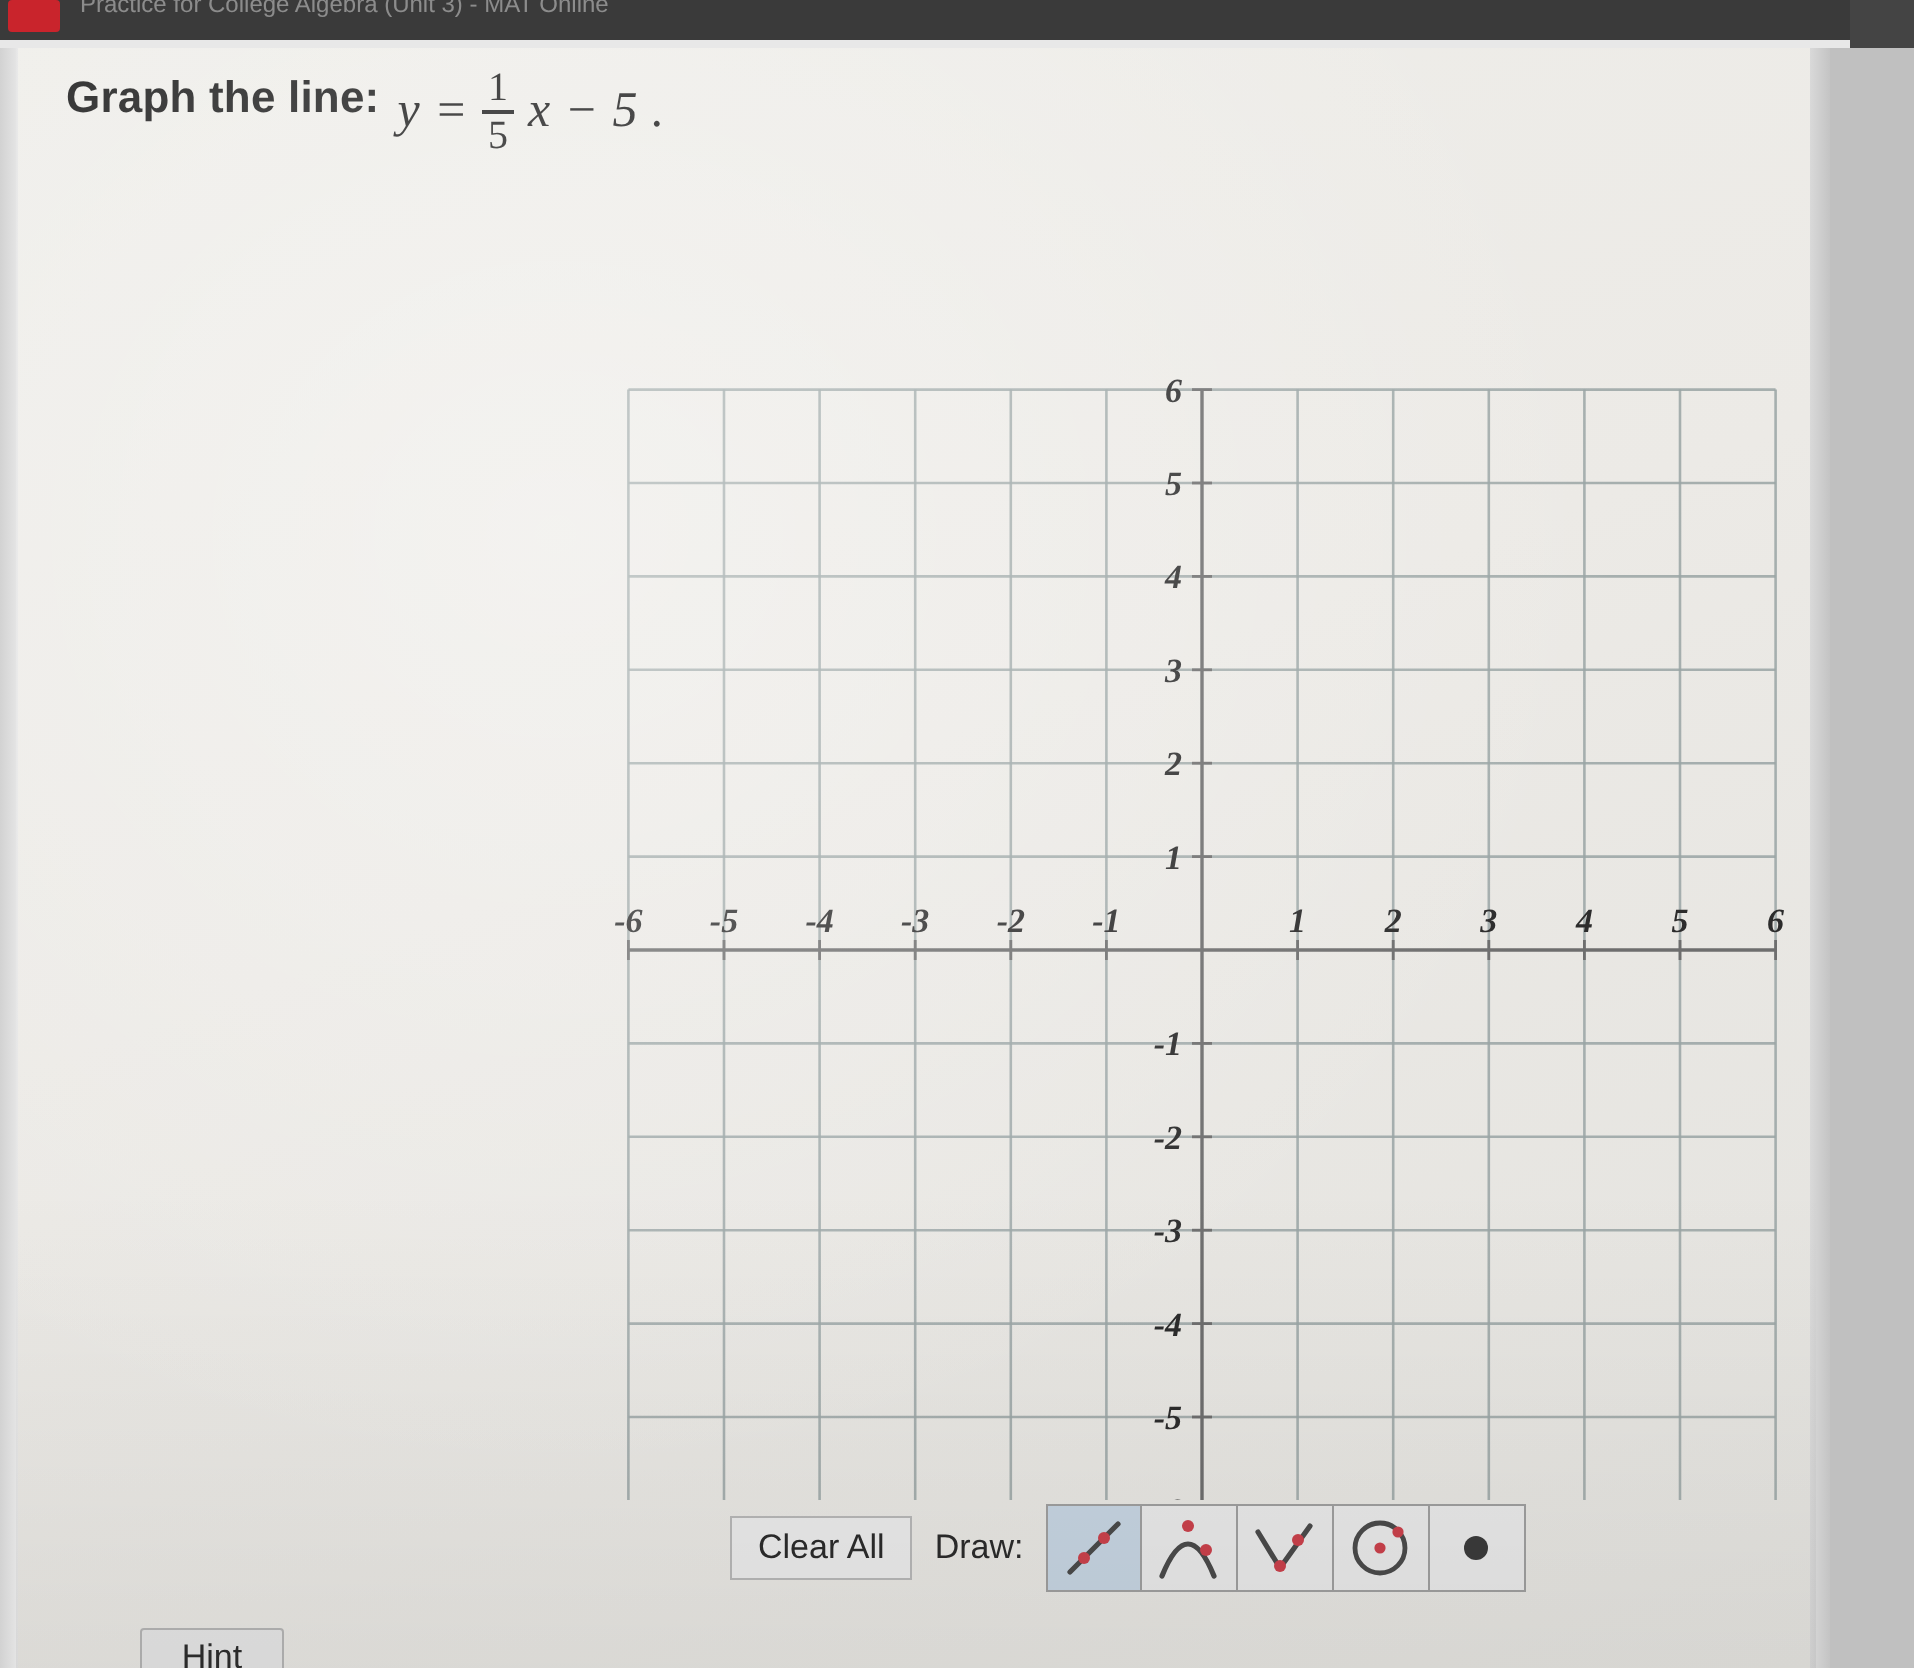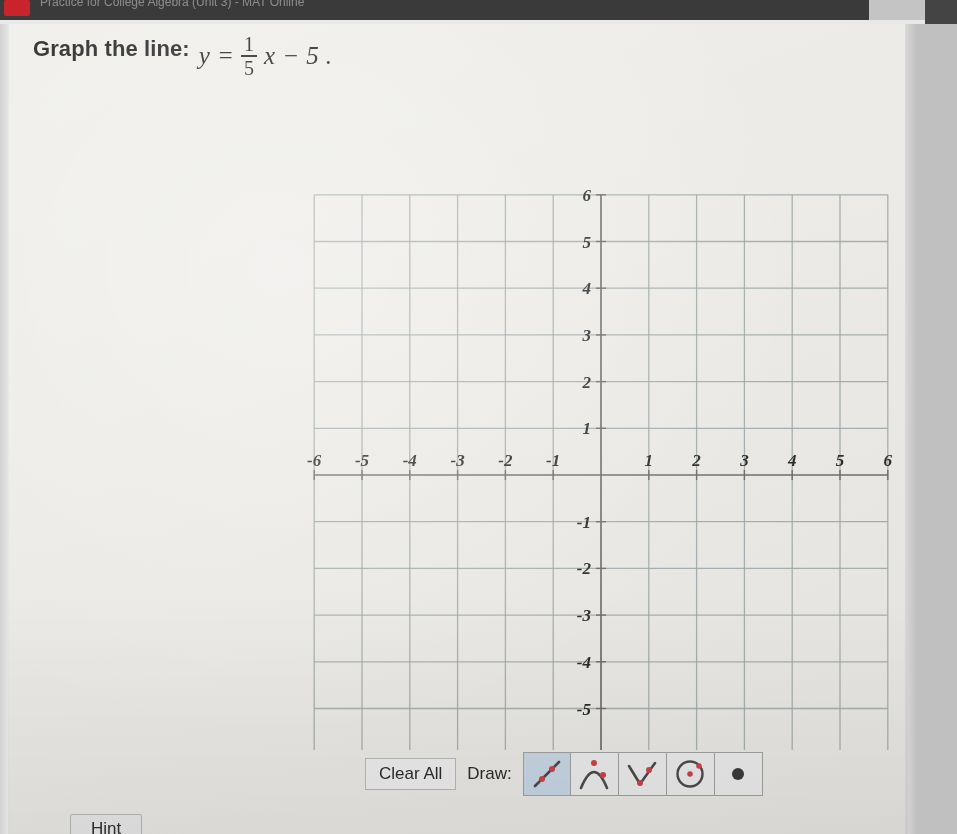--- a/index.html
+++ b/index.html
@@ -7,21 +7,21 @@
     width: 957px; height: 834px;
     overflow: hidden;
     font-family: "Liberation Sans", sans-serif;
     background: #c4c4c4;
   }
 
   #root { position: relative; width: 957px; height: 834px; }
 
   
   .chrome-bar {
-    position: absolute; left: 0; top: 0; width: 869px; height: 20px;
+    position: absolute; left: 0; top: 0; width: 957px; height: 20px;
     background: #3a3a3a;
     overflow: hidden;
   }
   .chrome-favicon {
     position: absolute; left: 4px; top: 0px; width: 26px; height: 16px;
     background: #c9242c; border-radius: 2px;
   }
   .chrome-title {
     position: absolute; left: 40px; top: -5px;
     font-size: 12px; color: #cfcfcf; white-space: nowrap;

